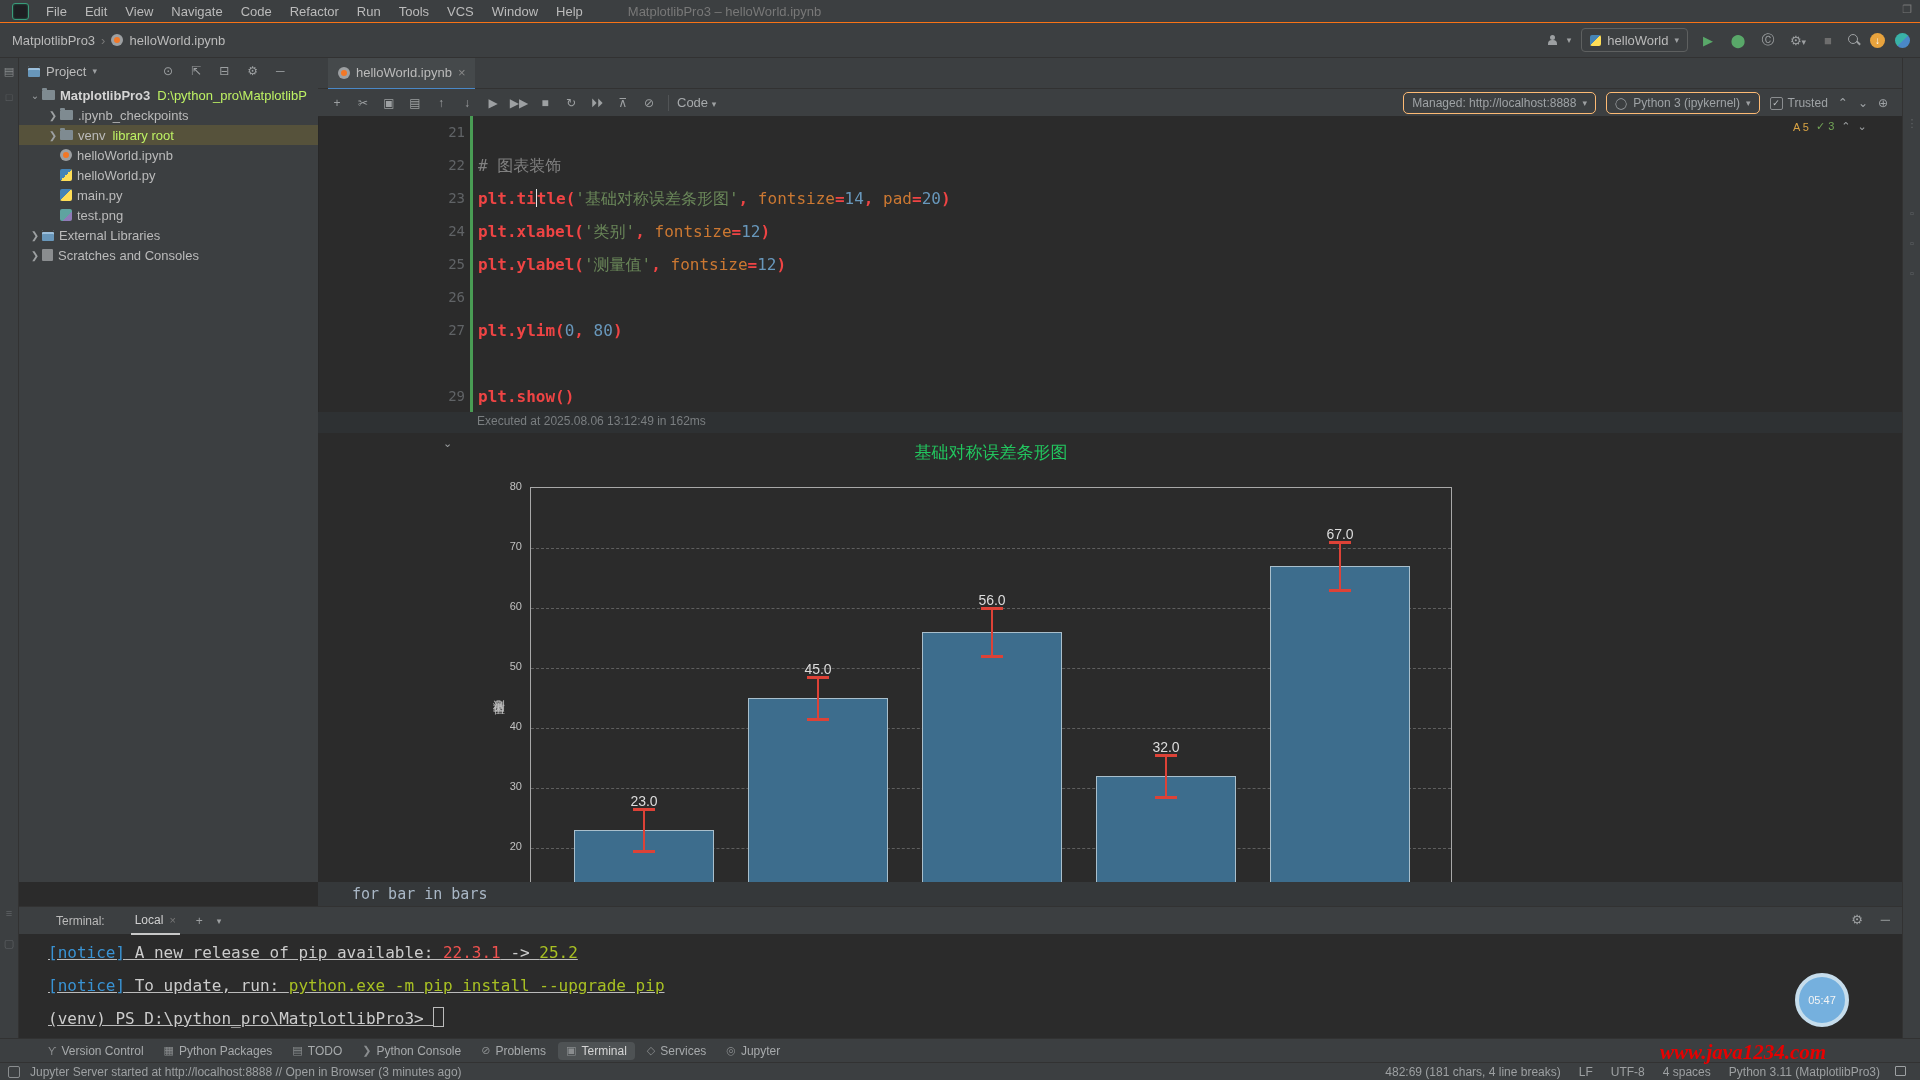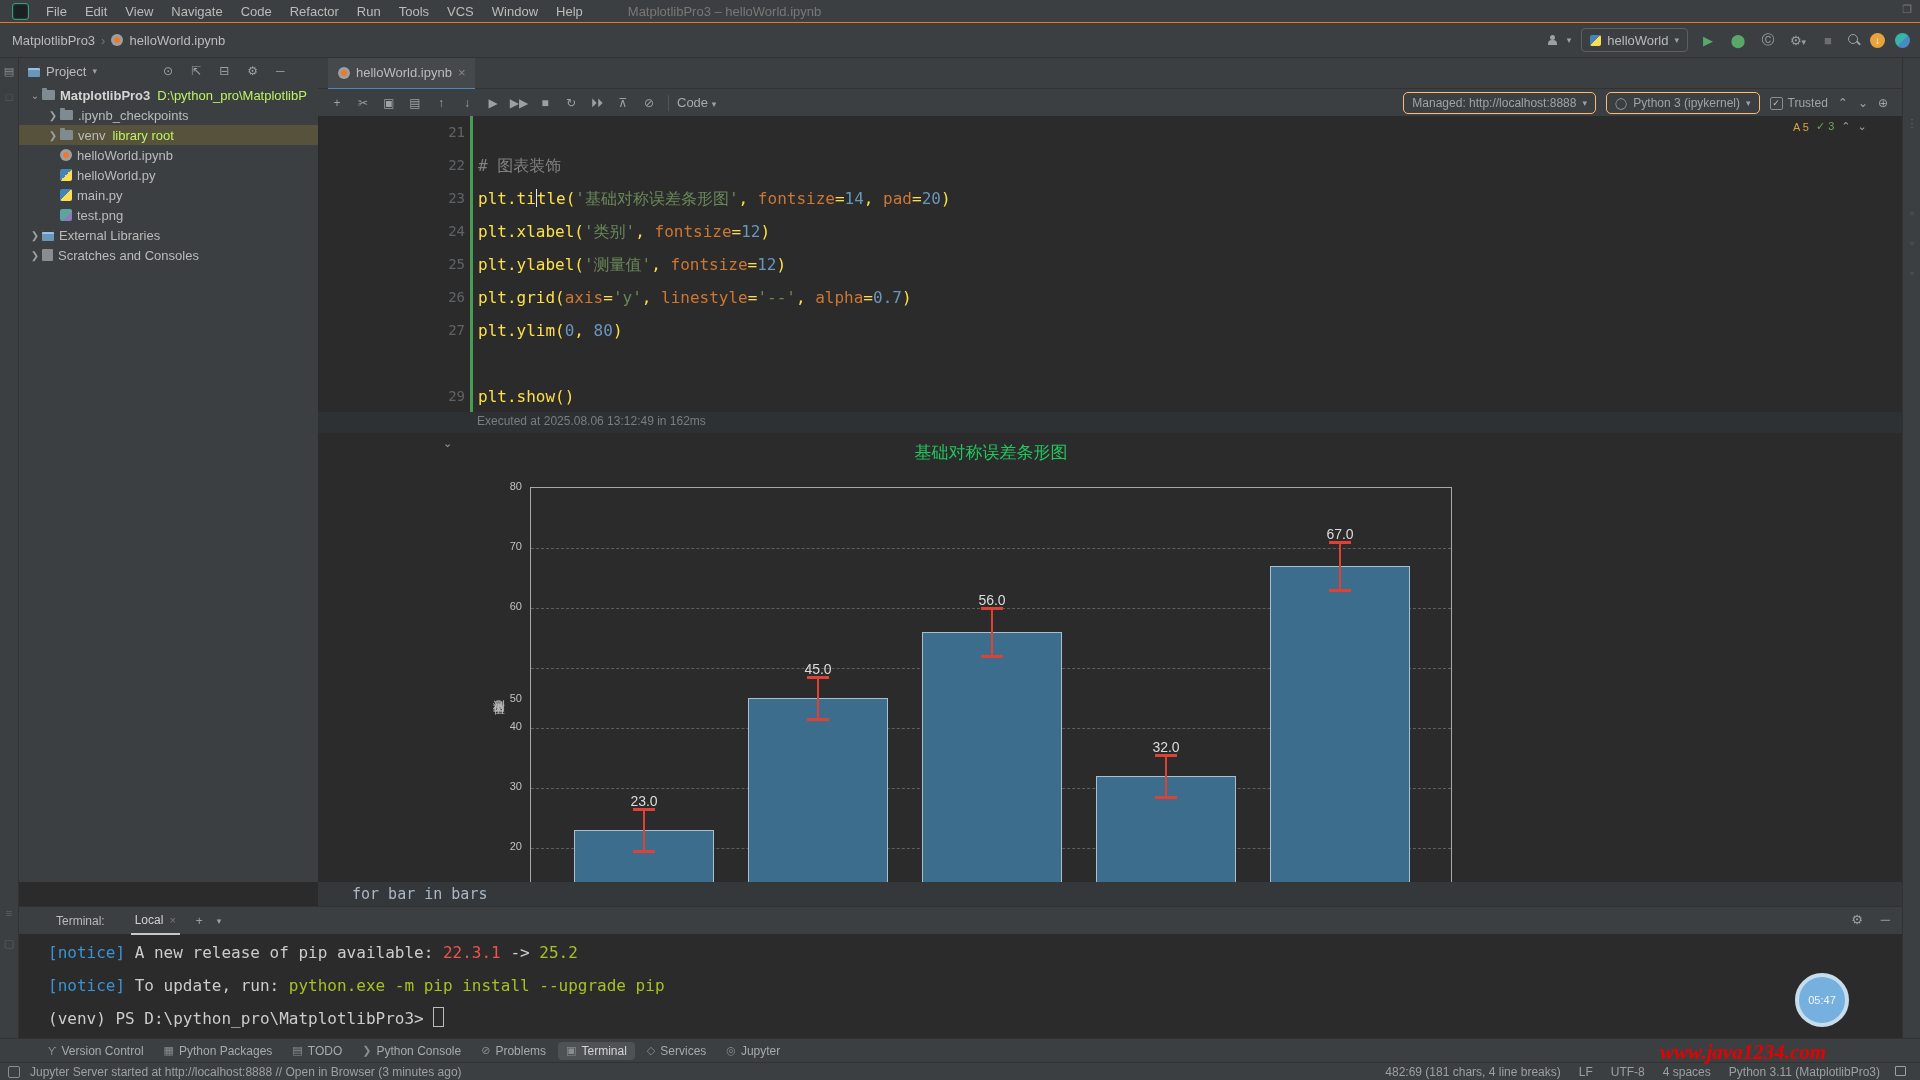--- a/index.html
+++ b/index.html
@@ -78,21 +78,21 @@
   #nb-right{position:absolute;right:14px;top:3px;display:flex;align-items:center;gap:10px;font-size:12px;color:#9fa3a6;}
   .kbox{border:1px solid #fdba74;border-radius:5px;height:20px;display:flex;align-items:center;gap:6px;padding:0 8px;}
   .cbx{width:11px;height:11px;border:1px solid #8a8d8f;border-radius:2px;font-size:9px;line-height:11px;text-align:center;color:#bfc3c6;}
 
   
   #code-layer{left:318px;top:0;width:1584px;height:1080px;}
   .cline{position:absolute;left:0;width:100%;height:33px;font-size:16px;line-height:33px;}
   .lineno{position:absolute;left:0;width:147px;text-align:right;color:#606366;font-size:14px;
           font-family:"DejaVu Sans Mono",monospace;}
   .ctext{position:absolute;left:160px;white-space:pre;font-family:"DejaVu Sans Mono",monospace;}
-  .def{color:#fde047;} .str{color:#6a8759;} .kw{color:#cc7832;} .num{color:#6897bb;} .com{color:#808080;}
+  .def{color:#ef4444;font-weight:bold;} .str{color:#6a8759;} .kw{color:#cc7832;} .num{color:#6897bb;} .com{color:#808080;}
   .caret{display:inline-block;width:0;height:18px;border-left:1.5px solid #e8e8e8;vertical-align:-3px;}
   #cellbar{left:470px;top:116px;width:3px;height:296px;background:#499c54;}
   #exec-strip{left:318px;top:412px;width:1584px;height:21px;background:#2e3133;}
   #exec-text{left:477px;top:414px;font-size:12px;color:#7a7e80;}
   #inspections{left:1793px;top:120px;font-size:11px;display:flex;gap:7px;align-items:center;}
   #scrollmark1,#scrollmark2{left:1893px;width:8px;height:4px;background:#d9a343;}
 
   
   #output{left:318px;top:433px;width:1584px;height:449px;background:#2b2b2b;overflow:hidden;}
   #out-chev{left:443px;top:437px;color:#9da0a2;font-size:11px;}
@@ -114,21 +114,21 @@
 
   
   #terminal{left:18px;top:906px;width:1884px;height:132px;background:#2b2b2b;border-top:1px solid #323232;}
   #term-head{height:27px;background:#3c3f41;display:flex;align-items:center;font-size:12px;
              border-bottom:1px solid #2b2b2b;}
   #term-head .t-title{margin-left:38px;color:#bbbbbb;}
   #term-tab{margin-left:26px;height:27px;display:flex;align-items:center;gap:6px;border-bottom:2px solid #c8c8c8;
             padding:0 4px;color:#d0d0d0;}
   #term-right{position:absolute;right:12px;top:5px;display:flex;gap:18px;color:#9da0a2;font-size:13px;}
   .tline{position:absolute;left:30px;font-size:16px;line-height:33px;white-space:pre;
-         font-family:"DejaVu Sans Mono",monospace;}
+         font-family:"DejaVu Sans Mono",monospace;text-decoration:underline;}
   .fg{color:#cccccc;} .blue{color:#3993d4;} .red{color:#f0524f;} .grn{color:#a8c023;}
   .cursor{display:inline-block;width:9px;height:18px;border:1px solid #bbbbbb;vertical-align:-3px;}
 
   
   #twbar{left:0;top:1038px;width:1920px;height:24px;background:#3c3f41;display:flex;align-items:center;
          font-size:12px;gap:4px;padding-left:40px;border-top:1px solid #323232;box-sizing:border-box;}
   .twbtn{display:flex;align-items:center;gap:5px;padding:2px 8px;border-radius:4px;color:#a7aaac;}
   .twbtn .g{font-size:11px;color:#8a8d8f;}
   .twbtn.active{background:#4e5254;color:#d5d5d5;}
   #statusbar{left:0;top:1062px;width:1920px;height:18px;background:#3c3f41;border-top:1px solid #323232;
@@ -319,21 +319,20 @@
     <div class="cline" style="top: 215px;">
       <span class="lineno">24</span>
       <span class="ctext"><span class="def">plt.xlabel(</span><span class="str">'类别'</span><span class="def">, </span><span class="kw">fontsize</span><span class="def">=</span><span class="num">12</span><span class="def">)</span></span>
     </div>
     <div class="cline" style="top: 248px;">
       <span class="lineno">25</span>
       <span class="ctext"><span class="def">plt.ylabel(</span><span class="str">'测量值'</span><span class="def">, </span><span class="kw">fontsize</span><span class="def">=</span><span class="num">12</span><span class="def">)</span></span>
     </div>
     <div class="cline" style="top: 281px;">
       <span class="lineno">26</span>
-      <span class="ctext"><span class="def">plt.grid(</span><span class="kw">axis</span><span class="def">=</span><span class="str">'y'</span><span class="def">, </span><span class="kw">linestyle</span><span class="def">=</span><span class="str">'--'</span><span class="def">, </span><span class="kw">alpha</span><span class="def">=</span><span class="num">0.7</span><span class="def">)</span></span>
     </div>
     <div class="cline" style="top: 314px;">
       <span class="lineno">27</span>
       <span class="ctext"><span class="def">plt.ylim(</span><span class="num">0</span><span class="def">, </span><span class="num">80</span><span class="def">)</span></span>
     </div>
     <div class="cline" style="top: 380px;">
       <span class="lineno">29</span>
       <span class="ctext"><span class="def">plt.show()</span></span>
     </div>
   </div>
@@ -349,21 +348,21 @@
 
 <div class="abs" id="output">
   <span class="abs" id="out-chev" style="left:125px;top:4px">⌄</span>
 </div>
 <div class="abs" id="chart-title">基础对称误差条形图</div>
 <div class="abs" id="ylab">测量值</div>
 <div class="abs" id="chart-ticks" style="left:0;top:0">
     <div class="ytick" style="left: 472px; top: 840px;">20</div>
     <div class="ytick" style="left: 472px; top: 780px;">30</div>
     <div class="ytick" style="left: 472px; top: 720px;">40</div>
-    <div class="ytick" style="left: 472px; top: 692px;">50</div>
+    <div class="ytick" style="left: 472px; top: 660px;">50</div>
     <div class="ytick" style="left: 472px; top: 600px;">60</div>
     <div class="ytick" style="left: 472px; top: 540px;">70</div>
     <div class="ytick" style="left: 472px; top: 480px;">80</div>
   </div>
 <div class="abs" id="plot">
     <div class="gridline" style="top: 360px;"></div>
     <div class="gridline" style="top: 300px;"></div>
     <div class="gridline" style="top: 240px;"></div>
     <div class="gridline" style="top: 180px;"></div>
     <div class="gridline" style="top: 120px;"></div>

